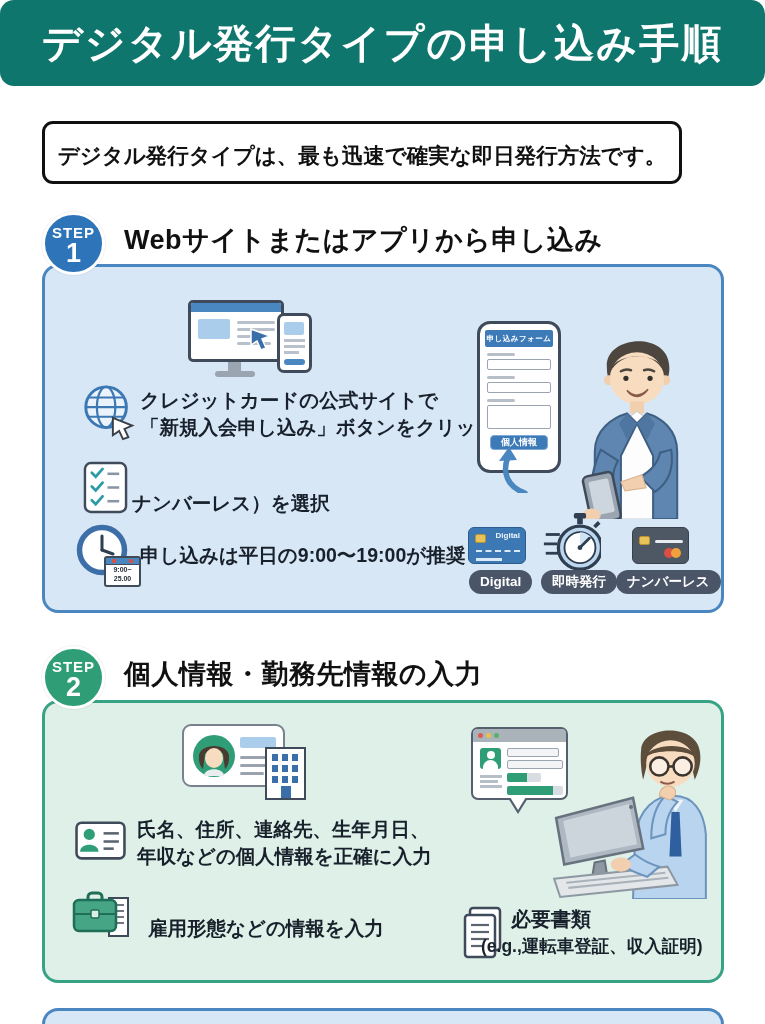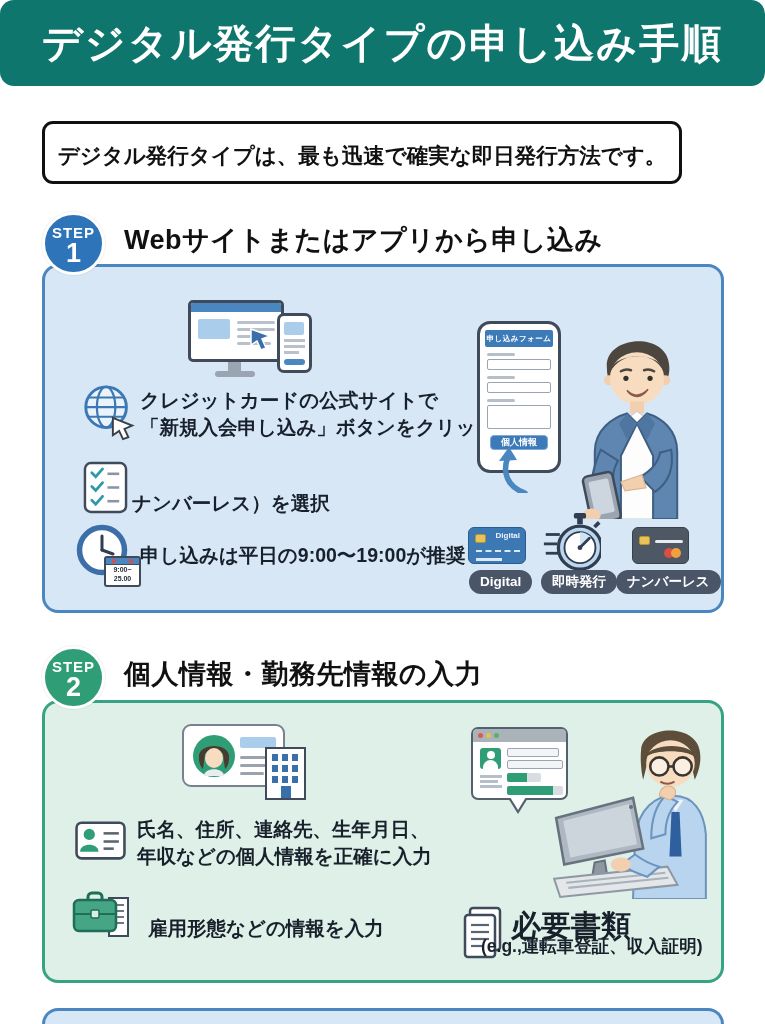--- a/index.html
+++ b/index.html
@@ -88,21 +88,21 @@
   .bw-avatar { position:absolute; left:7px; top:19px; width:21px; height:21px; background:#2f9e77; border-radius:3px; }
   .bw-avatar::before { content:""; position:absolute; left:6.5px; top:3px; width:8px; height:8px; background:#fff; border-radius:50%; }
   .bw-avatar::after { content:""; position:absolute; left:3px; top:12px; width:15px; height:9px; background:#fff; border-radius:8px 8px 0 0; }
   .bw-field { position:absolute; left:34px; height:9px; border:1.2px solid #9aa5b1; border-radius:2px; background:#f2f4f6; }
   .bw-mini { position:absolute; left:7px; width:22px; height:2.5px; background:#b6bec7; }
   .bw-bar { position:absolute; height:9px; background:#d7dde2; border-radius:2px; overflow:hidden; }
   .bw-fill { height:100%; background:#2f9e77; }
   .tail-o { left:508px; top:798px; width:0; height:0; border-left:10px solid transparent; border-right:10px solid transparent; border-top:16px solid #55606e; z-index:2; }
   .tail-i { left:510px; top:797px; width:0; height:0; border-left:8px solid transparent; border-right:8px solid transparent; border-top:13px solid #ffffff; z-index:3; }
 
-  .note-title { font-size:30px; font-weight:800; color:#17202b; }
+  .note-title { font-size:20px; font-weight:800; color:#17202b; }
   .note-sub { font-size:17.5px; font-weight:800; color:#17202b; white-space:nowrap; }
 </style>
 </head>
 <body>
 
 <div class="canvas">
 
   <div class="abs banner">デジタル発行タイプの申し込み手順</div>
 
   <div class="abs intro">

